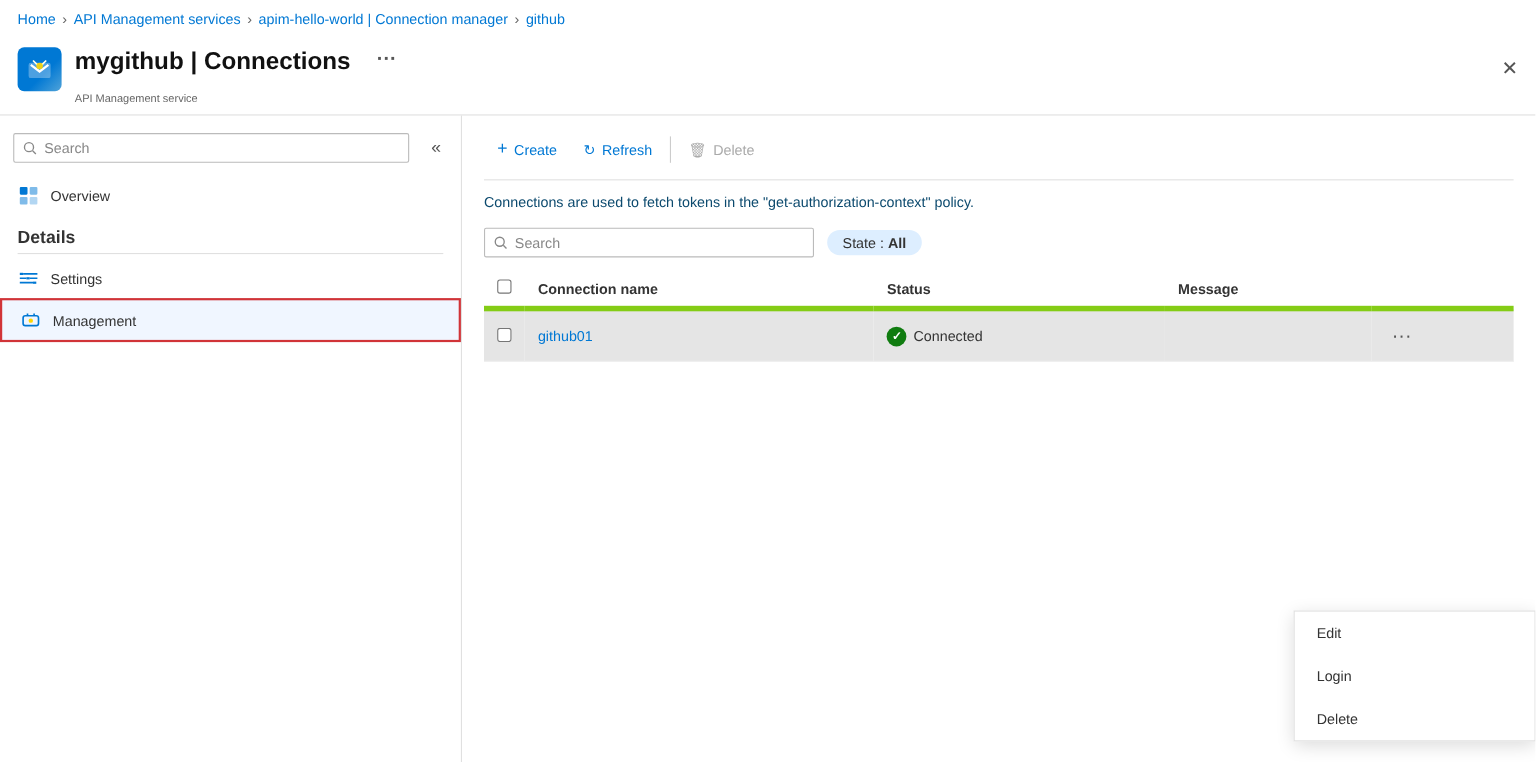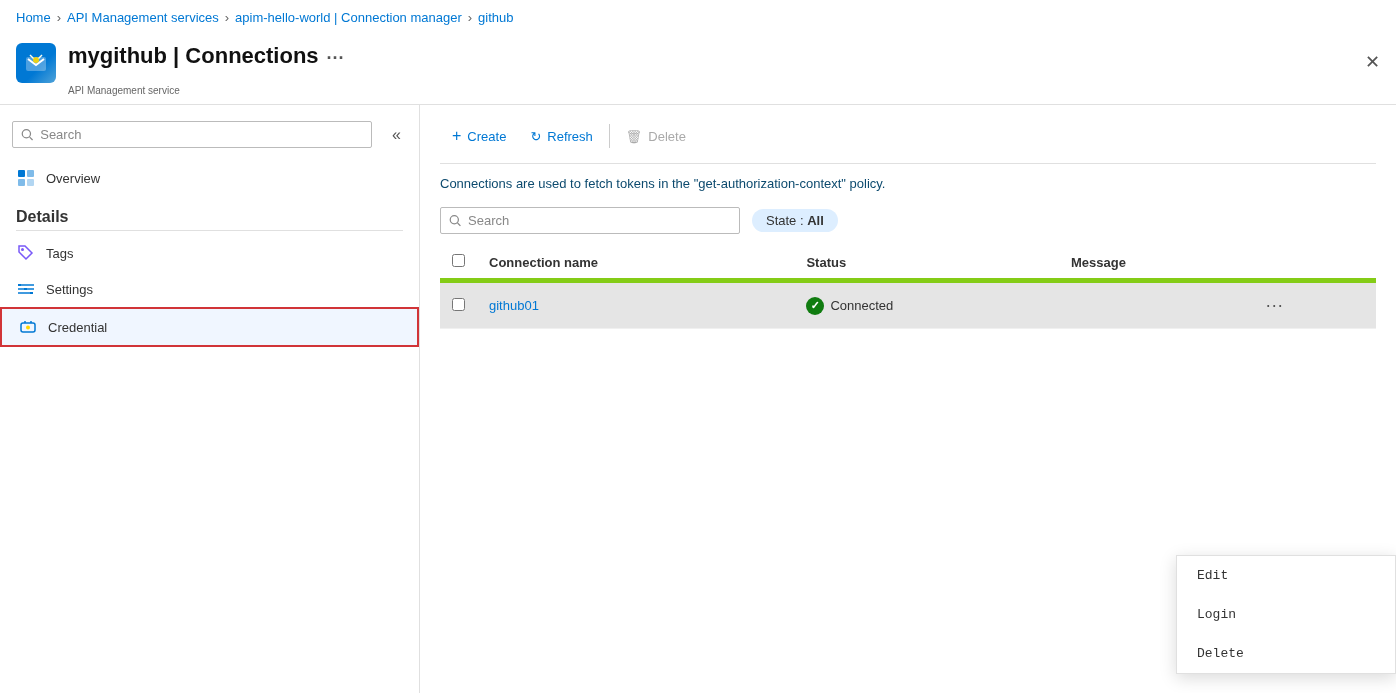--- a/index.html
+++ b/index.html
@@ -7,21 +7,21 @@
 
     
     .breadcrumb { display: flex; align-items: center; gap: 6px; padding: 10px 16px; font-size: 13px; color: #0078d4; }
     .breadcrumb span { color: #666; }
 
     
     .header { display: flex; align-items: flex-start; padding: 8px 16px 8px 16px; border-bottom: 1px solid #e0e0e0; position: relative; }
     .header-icon { width: 40px; height: 40px; margin-right: 12px; background: linear-gradient(135deg, #0078d4 60%, #50a3d9 100%); border-radius: 6px; display: flex; align-items: center; justify-content: center; flex-shrink: 0; }
     .header-icon svg { width: 24px; height: 24px; }
     .header-title { display: flex; flex-direction: column; }
-    .header-title h1 { font-size: 22px; font-weight: 600; color: #111; display: flex; align-items: flex-end; gap: 8px; }
+    .header-title h1 { font-size: 22px; font-weight: 600; color: #111; display: flex; align-items: flex-start; gap: 24px; }
     .header-title h1 .dots { font-size: 18px; color: #555; cursor: pointer; }
     .header-title .subtitle { font-size: 10px; color: #666; margin-top: 16px; }
     .close-btn { position: absolute; right: 16px; top: 16px; font-size: 18px; color: #555; cursor: pointer; background: none; border: none; }
 
     
     .layout { display: flex; height: calc(693px - 105px); }
 
     
     .sidebar { width: 420px; flex-shrink: 0; border-right: 1px solid #e0e0e0; padding: 12px 0; }
     .sidebar-search { padding: 4px 12px 12px 12px; }
@@ -65,21 +65,21 @@
     .table .check-col { width: 32px; }
     .connection-link { color: #0078d4; text-decoration: none; cursor: pointer; }
     .status-connected { display: flex; align-items: center; gap: 6px; color: #333; }
     .status-dot { width: 18px; height: 18px; background: #107c10; border-radius: 50%; display: flex; align-items: center; justify-content: center; }
     .status-dot::after { content: '✓'; color: #fff; font-size: 11px; font-weight: bold; }
 
     .ellipsis-btn { background: none; border: none; cursor: pointer; font-size: 18px; color: #555; padding: 2px 6px; }
 
     
     .context-menu { position: absolute; right: 0; top: 450px; width: 220px; background: #fff; border: 1px solid #e0e0e0; box-shadow: 0 4px 16px rgba(0,0,0,0.15); z-index: 100; }
-    .context-menu-item { padding: 12px 20px; font-size: 13px; color: #333; cursor: pointer; font-family: Liberation Mono, monospace; }
+    .context-menu-item { padding: 12px 20px; font-size: 13px; color: #333; cursor: pointer; }
     .context-menu-item.highlighted { border: 2px solid #d13438; }
 
     .main-wrapper { position: relative; }
   </style>
 </head>
 <body>
 
 <div class="breadcrumb">
   <a style="color:#0078d4;text-decoration:none;">Home</a>
   <span>›</span>
@@ -133,29 +133,20 @@
               <rect x="1" y="10" width="7" height="7" fill="#0078d4" rx="1" opacity="0.5"></rect>
               <rect x="10" y="10" width="7" height="7" fill="#0078d4" rx="1" opacity="0.3"></rect>
             </svg>
         </span>
         <span>Overview</span>
       </div>
 
       <div class="section-label">Details</div>
       <hr style="border:none;border-top:1px solid #e0e0e0;margin:0 16px 4px 16px;">
 
-      <div class="nav-item">
-        <span class="nav-icon">
-          <svg width="18" height="18" viewBox="0 0 18 18">
-              <path d="M2 2 L8 2 L15 9 L9 15 L2 8 Z" fill="none" stroke="#7a5af8" stroke-width="1.5"></path>
-              <circle cx="5.5" cy="5.5" r="1.5" fill="#7a5af8"></circle>
-            </svg>
-        </span>
-        <span>Tags</span>
-      </div>
 
       <div class="nav-item">
         <span class="nav-icon">
           <svg width="18" height="18" viewBox="0 0 18 18">
               <rect x="1" y="4" width="3" height="2" fill="#0078d4"></rect>
               <line x1="4" y1="5" x2="17" y2="5" stroke="#0078d4" stroke-width="1.5"></line>
               <rect x="7" y="8" width="3" height="2" fill="#0078d4"></rect>
               <line x1="1" y1="9" x2="7" y2="9" stroke="#0078d4" stroke-width="1.5"></line>
               <line x1="10" y1="9" x2="17" y2="9" stroke="#0078d4" stroke-width="1.5"></line>
               <rect x="13" y="12" width="3" height="2" fill="#0078d4"></rect>
@@ -167,21 +158,21 @@
 
       <div class="nav-item active connections-item" style="background:#f0f6ff;">
         <span class="nav-icon">
           <svg width="18" height="18" viewBox="0 0 18 18">
               <rect x="2" y="5" width="14" height="9" rx="2" fill="none" stroke="#0078d4" stroke-width="1.5"></rect>
               <circle cx="9" cy="9.5" r="2" fill="#FFD700"></circle>
               <path d="M6 5 L6 3" stroke="#0078d4" stroke-width="1.5"></path>
               <path d="M12 5 L12 3" stroke="#0078d4" stroke-width="1.5"></path>
             </svg>
         </span>
-        <span>Credential</span>
+        <span>Management</span>
       </div>
     </div>
   </div>
 
   <div class="main main-wrapper">
 
     <div class="toolbar">
       <button class="toolbar-btn">
         <span style="font-size:16px;font-weight:300;">+</span>
         <span>Create</span>

